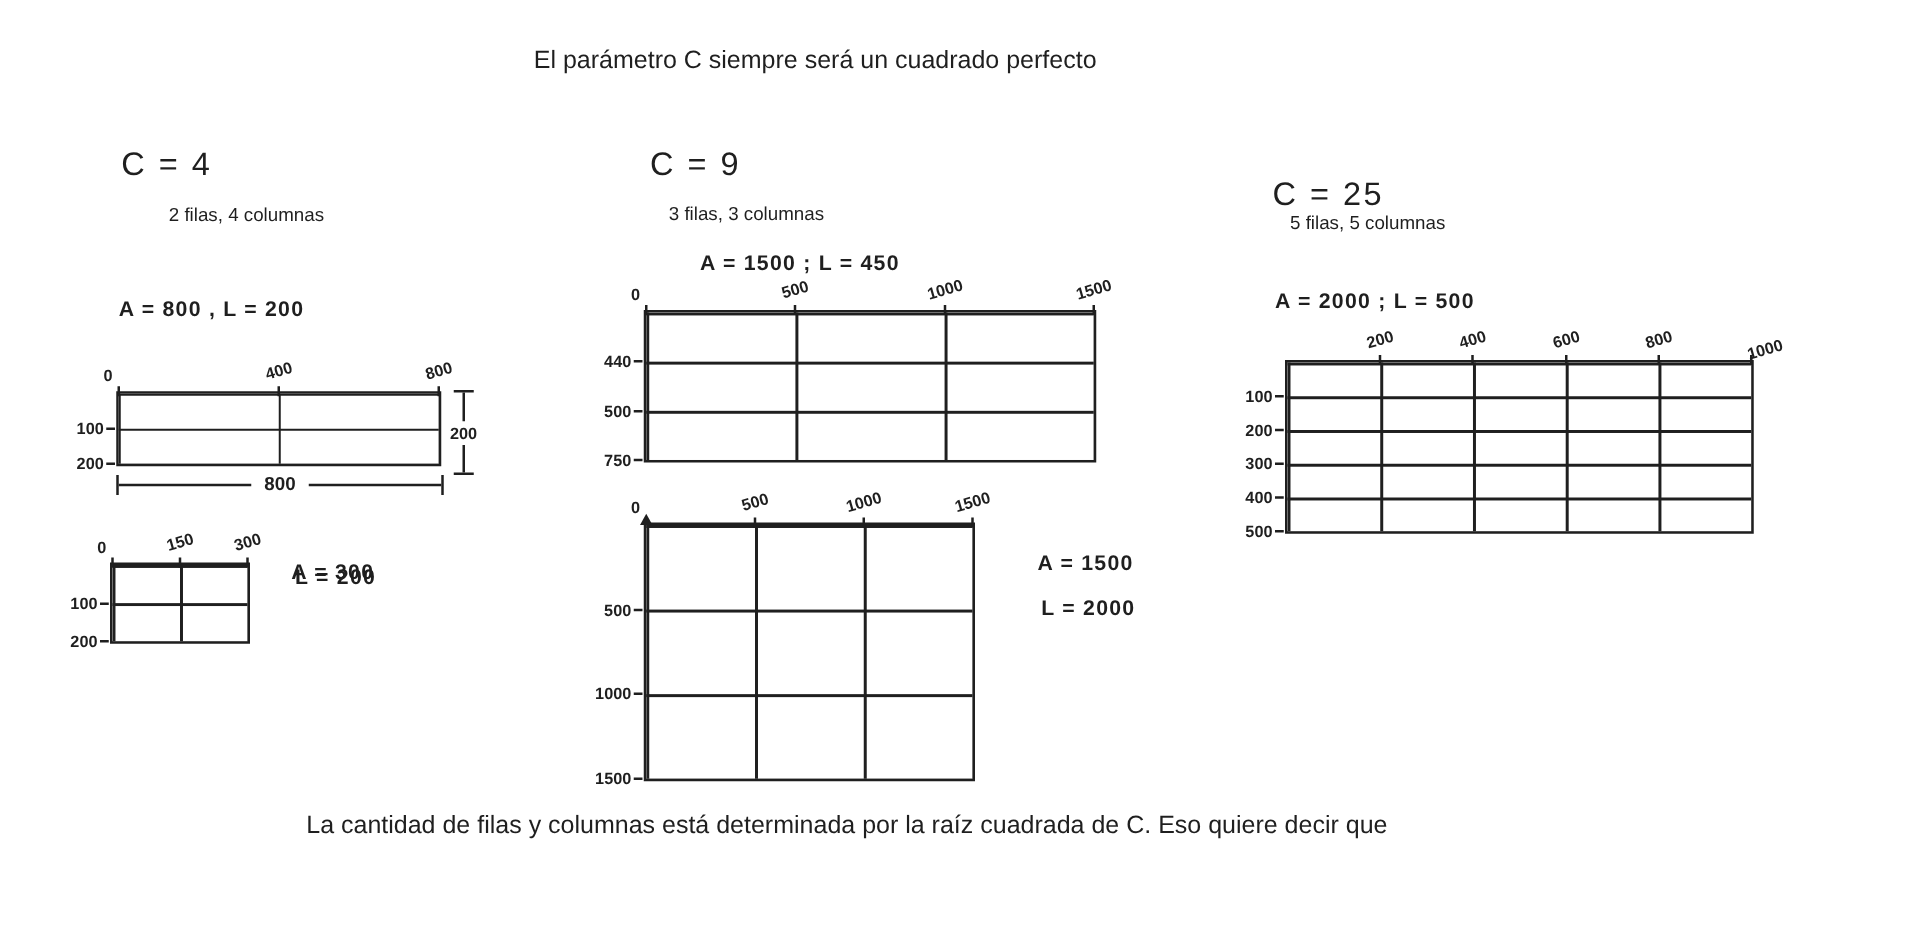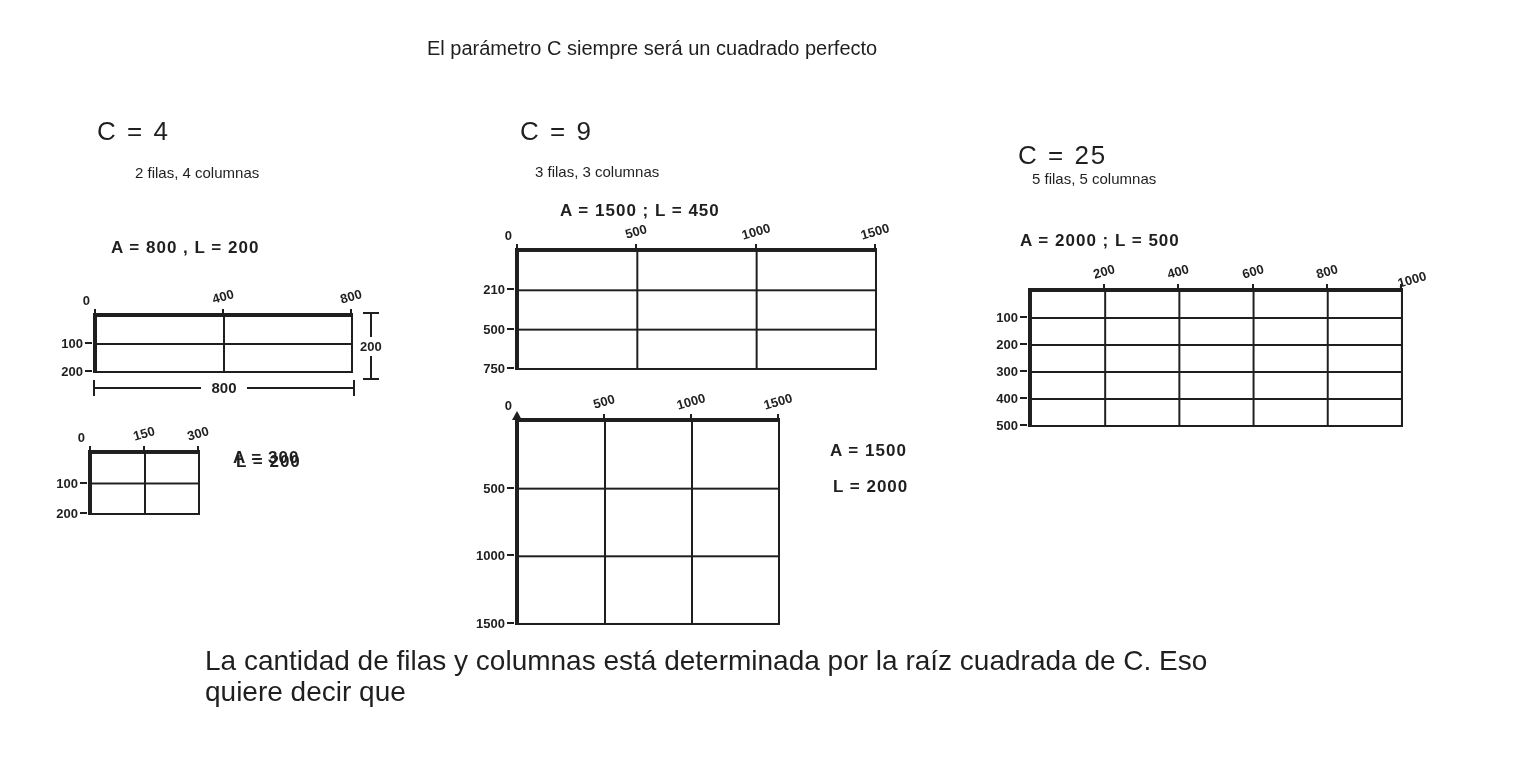--- a/index.html
+++ b/index.html
@@ -5,21 +5,21 @@
   html,body { margin:0; padding:0; background:#ffffff; }
   .canvas {
     position:relative; width:1532px; height:757px; background:#ffffff;
     font-family:Liberation Sans, sans-serif; color:#1f1f1f; overflow:hidden;
   }
   .abs { position:absolute; white-space:nowrap; }
   .title { font-size:20px; }
   .heading { font-size:26px; letter-spacing:2px; }
   .sub { font-size:15px; }
   .params { font-size:17px; font-weight:700; letter-spacing:1px; }
-  .footer { position:absolute; font-size:28px; line-height:31px; }
+  .footer { position:absolute; font-size:20px; line-height:31px;margin-left:40px; }
 
   .grid {
     position:absolute; border:2px solid #1f1f1f; box-sizing:border-box;
     background-color:#ffffff;
     background-image:
       linear-gradient(to right, #1f1f1f 2px, transparent 2px),
       linear-gradient(to bottom, #1f1f1f 2px, transparent 2px);
   }
   .g2 { background-size: 50% 100%, 100% 50%; }
   .g3 { background-size: 33.334% 100%, 100% 33.334%; }
@@ -55,21 +55,21 @@
 </style>
 </head>
 <body>
 
 <div class="canvas">
 
   <div class="abs title" style="left:427px; top:37px;">El parámetro C siempre será un cuadrado perfecto</div>
 
   <div class="abs heading" style="left:97px; top:116px;">C = 4</div>
   <div class="abs sub" style="left:135px; top:164px;">2 filas, 4 columnas</div>
-  <div class="abs params" style="left:95px; top:238px;margin-left:16px;">A = 800 ,  L = 200</div>
+  <div class="abs params" style="left:95px; top:238px;">A = 800 ,  L = 200</div>
 
   <div class="grid g2" style="left:93px; top:313px; width:260px; height:60px;">
     <span class="tx" style="left:0%"></span>
     <span class="tx" style="left:50%"></span>
     <span class="tx" style="left:100%"></span>
     <span class="xt origin" style="left:0%">0</span>
     <span class="xt" style="left:50%">400</span>
     <span class="xt" style="left:100%">800</span>
     <span class="ty" style="top:50%"></span>
     <span class="ty" style="top:100%"></span>
@@ -117,21 +117,21 @@
     <span class="tx" style="left:33.334%"></span>
     <span class="tx" style="left:66.667%"></span>
     <span class="tx" style="left:100%"></span>
     <span class="xt origin" style="left:0%">0</span>
     <span class="xt" style="left:33.334%">500</span>
     <span class="xt" style="left:66.667%">1000</span>
     <span class="xt" style="left:100%">1500</span>
     <span class="ty" style="top:33.334%"></span>
     <span class="ty" style="top:66.667%"></span>
     <span class="ty" style="top:100%"></span>
-    <span class="yt" style="top:33.334%">210</span>
+    <span class="yt" style="top:33.334%">440</span>
     <span class="yt" style="top:66.667%">500</span>
     <span class="yt" style="top:100%">750</span>
   </div>
 
   <div class="grid g3" style="left:515px; top:418px; width:265px; height:207px;">
     <span class="origin-arrow"></span>
     <span class="tx" style="left:33.334%"></span>
     <span class="tx" style="left:66.667%"></span>
     <span class="tx" style="left:100%"></span>
     <span class="xt origin" style="left:0%">0</span>

